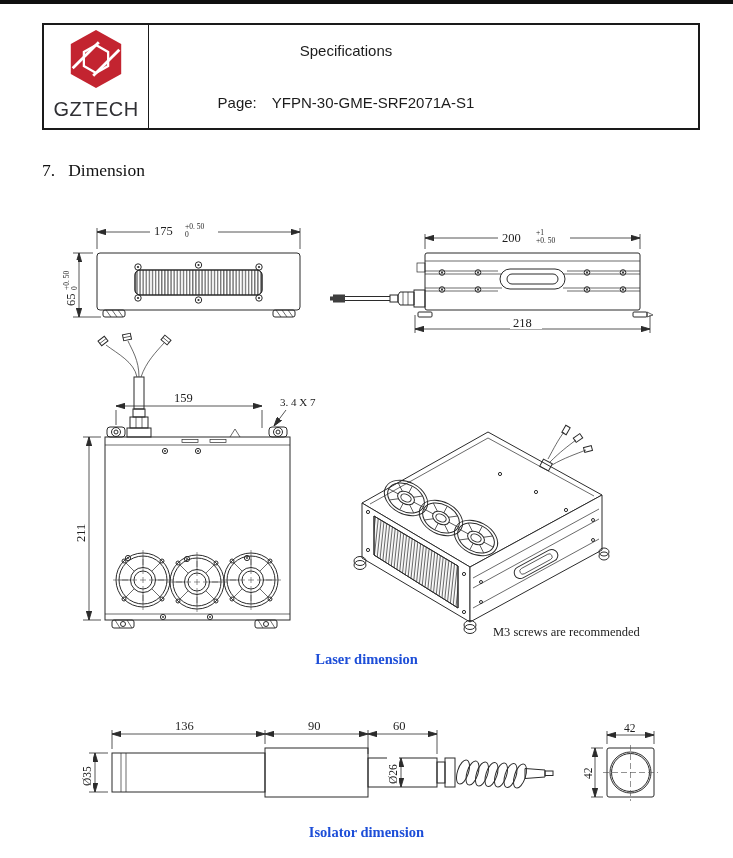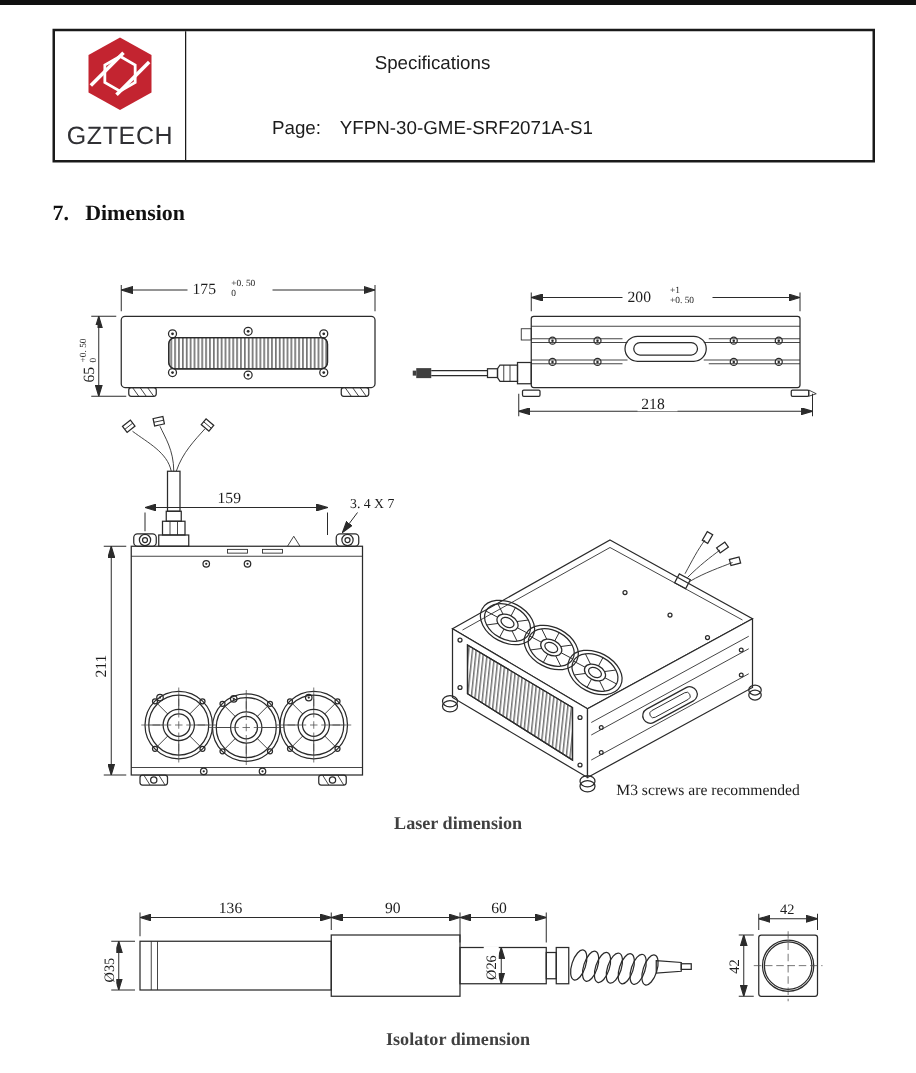--- a/index.html
+++ b/index.html
@@ -15,24 +15,24 @@
     border:2px solid #1a1a1a;box-sizing:border-box;
   }
   .hdr .cell{border-left:1.5px solid #1a1a1a;display:flex;flex-direction:column;
     justify-content:space-around;align-items:center;box-sizing:border-box;}
   .hdr .cell:first-child{border-left:none;}
   .hdr .line{font-size:15px;line-height:15px;white-space:nowrap;}
   .brandcell{display:flex;flex-direction:column;align-items:center;justify-content:flex-end;padding-bottom:4px;box-sizing:border-box;}
   .brandword{font-weight:400;font-size:20px;letter-spacing:.5px;color:#303034;margin-top:2px;}
   
   .sechead{position:absolute;left:42px;top:160px;font-family:"Liberation Serif",serif;
-    font-weight:700;font-size:17.5px;color:#111;}
+    font-weight:400;font-size:17.5px;color:#111;}
   .sechead .gap{display:inline-block;width:13px;}
   .cap{position:absolute;left:0;width:733px;text-align:center;
-    font-family:"Liberation Serif",serif;font-weight:700;font-size:14.5px;color:#404040;}
+    font-family:"Liberation Serif",serif;font-weight:700;font-size:14.5px;color:#1d4ed8;}
   
   svg.drw{position:absolute;stroke:#2b2b2b;fill:none;stroke-width:1;}
   svg.drw text{fill:#1d1d1d;stroke:none;font-family:"Liberation Serif",serif;}
   svg.drw .dim{stroke-width:.8;}
   svg.drw .wm{fill:#ffffff;stroke:none;}
   svg.drw .dk{fill:#3f3f3f;stroke:none;}
   svg.drw .cl{stroke-dasharray:6 3;stroke-width:.6;stroke:#4a4a4a;}
   svg.drw .thin{stroke-width:.7;}
 </style>
 </head>

